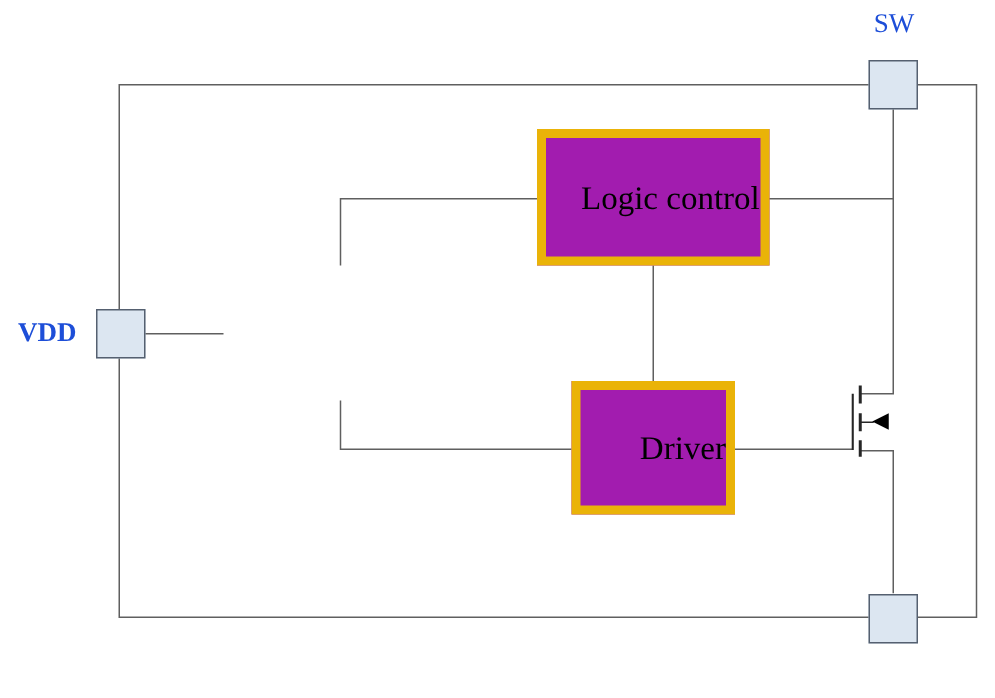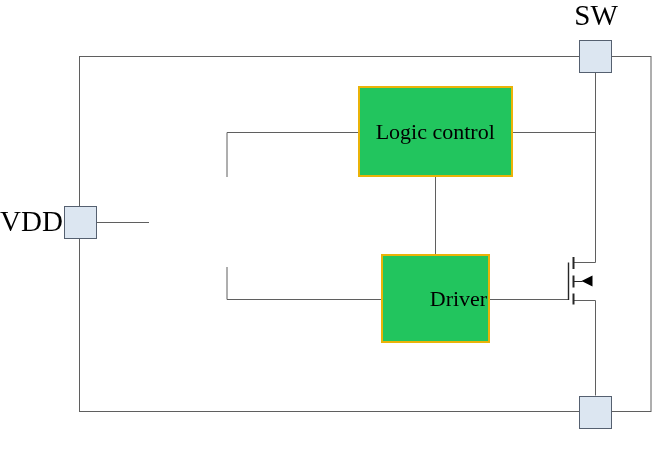--- a/index.html
+++ b/index.html
@@ -16,42 +16,42 @@
     overflow: hidden;
   }
   #wiring-layer {
     position: absolute;
     left: 0;
     top: 0;
   }
   .block {
     position: absolute;
     box-sizing: border-box;
-    background: #22c55e;
-    border: 2px solid #eab308;
+    background: #a21caf;
+    border: 6px solid #eab308;
     display: flex;
     align-items: center;
-    justify-content: center;
+    justify-content: flex-end;
   }
   .block-label {
     font-size: 22px;
     color: #000000;
     white-space: nowrap;
     line-height: 1;
   }
   .pad {
     position: absolute;
     box-sizing: border-box;
     background: #dce6f1;
     border: 1px solid #556070;
   }
   .pad-label {
     position: absolute;
-    font-size: 29px;
-    color: #000000;
+    font-size: 18px;
+    color: #1d4ed8;
     white-space: nowrap;
     line-height: 22px;
   }
 </style>
 </head>
 <body>
 
 <div id="canvas" style="width: 663px; height: 465px;">
   <svg id="wiring-layer" width="663" height="465" viewBox="0 0 663 465">
       <rect x="79.5" y="56.5" width="571.5" height="355" fill="none" stroke="#5f5f5f" stroke-width="1"></rect>
@@ -75,15 +75,15 @@
     <span class="block-label">Logic control</span>
   </div>
   <div class="block" style="left: 381px; top: 254px; width: 109px; height: 89px; padding-left: 46px;">
     <span class="block-label">Driver</span>
   </div>
 
   <div class="pad" style="left: 63.5px; top: 205.5px; width: 33px; height: 33px;"></div>
   <div class="pad" style="left: 578.5px; top: 39.5px; width: 33px; height: 33px;"></div>
   <div class="pad" style="left: 578.5px; top: 395.5px; width: 33px; height: 33px;"></div>
 
-  <div class="pad-label" style="left: 0px; top: 209.5px; width: 51px; text-align: right;">VDD</div>
+  <div class="pad-label" style="left: 0px; top: 209.5px; width: 51px; text-align: right; font-weight: bold;">VDD</div>
   <div class="pad-label" style="left: 560px; top: 4px; width: 72px; text-align: center;">SW</div>
 </div>
 
 </body></html>

